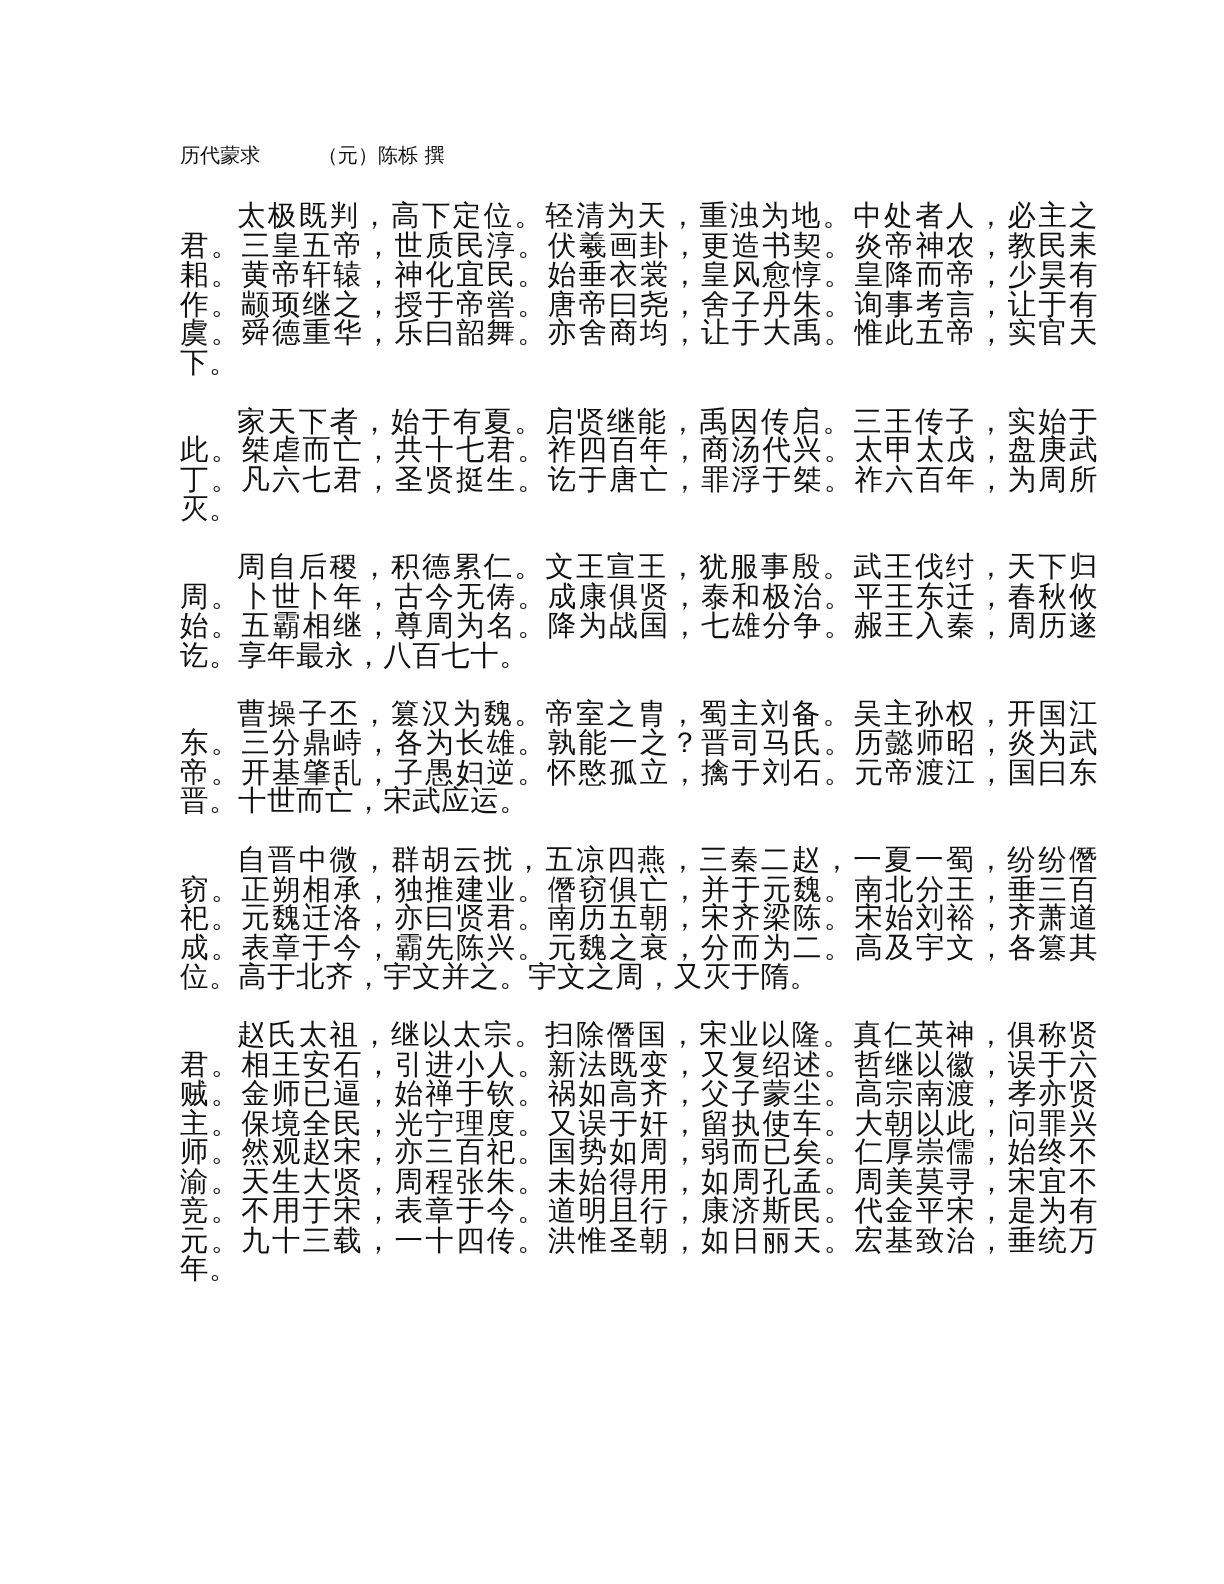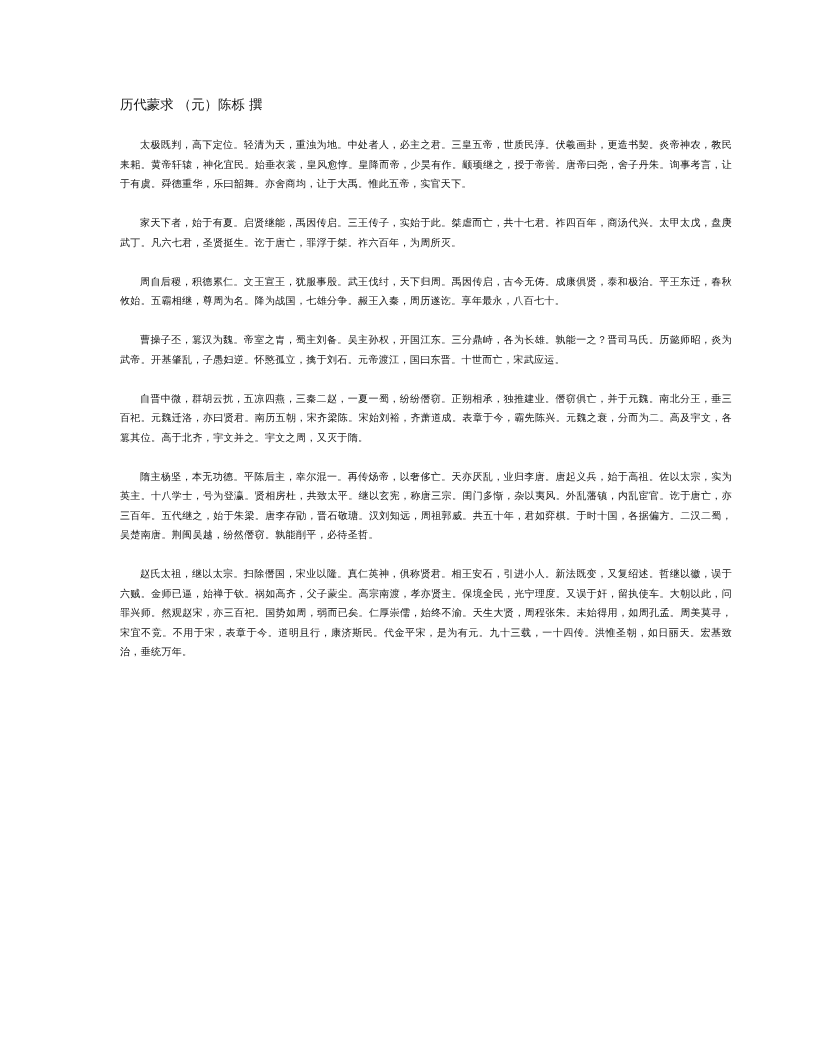--- a/index.html
+++ b/index.html
@@ -18,39 +18,38 @@
       width: 612px;
     }
     .title-line {
       font-size: 13.4px;
       line-height: 18px;
       height: 18px;
       white-space: nowrap;
       margin-bottom: 21px;
     }
     .title-line .book { display: inline-block; }
-    .title-line .author { display: inline-block; }
+    .title-line .author { display: inline-block; margin-left: 34px; }
     .para {
-      font-size: 10px;
+      font-size: 19px;
       line-height: 19.5px;
       text-indent: 2em;
       text-align: justify;
       margin: 0 0 19.5px 0;
       letter-spacing: 0.35px;
     }
   </style>
 </head>
 <body>
 
 <div class="page">
   <div class="title-line">
     <span class="book">历代蒙求</span>
     <span class="author">（元）陈栎 撰</span>
   </div>
 
   <p class="para">太极既判，高下定位。轻清为天，重浊为地。中处者人，必主之君。三皇五帝，世质民淳。伏羲画卦，更造书契。炎帝神农，教民耒耜。黄帝轩辕，神化宜民。始垂衣裳，皇风愈惇。皇降而帝，少昊有作。颛顼继之，授于帝喾。唐帝曰尧，舍子丹朱。询事考言，让于有虞。舜德重华，乐曰韶舞。亦舍商均，让于大禹。惟此五帝，实官天下。</p>
   <p class="para">家天下者，始于有夏。启贤继能，禹因传启。三王传子，实始于此。桀虐而亡，共十七君。祚四百年，商汤代兴。太甲太戊，盘庚武丁。凡六七君，圣贤挺生。讫于唐亡，罪浮于桀。祚六百年，为周所灭。</p>
-  <p class="para">周自后稷，积德累仁。文王宣王，犹服事殷。武王伐纣，天下归周。禹因传启，古今无俦。成康俱贤，泰和极治。平王东迁，春秋攸始。五霸相继，尊周为名。降为战国，七雄分争。赧王入秦，周历遂讫。享年最永，八百七十。</p>
+  <p class="para">周自后稷，积德累仁。文王宣王，犹服事殷。武王伐纣，天下归周。卜世卜年，古今无俦。成康俱贤，泰和极治。平王东迁，春秋攸始。五霸相继，尊周为名。降为战国，七雄分争。赧王入秦，周历遂讫。享年最永，八百七十。</p>
   <p class="para">曹操子丕，篡汉为魏。帝室之胄，蜀主刘备。吴主孙权，开国江东。三分鼎峙，各为长雄。孰能一之？晋司马氏。历懿师昭，炎为武帝。开基肇乱，子愚妇逆。怀愍孤立，擒于刘石。元帝渡江，国曰东晋。十世而亡，宋武应运。</p>
   <p class="para">自晋中微，群胡云扰，五凉四燕，三秦二赵，一夏一蜀，纷纷僭窃。正朔相承，独推建业。僭窃俱亡，并于元魏。南北分王，垂三百祀。元魏迁洛，亦曰贤君。南历五朝，宋齐梁陈。宋始刘裕，齐萧道成。表章于今，霸先陈兴。元魏之衰，分而为二。高及宇文，各篡其位。高于北齐，宇文并之。宇文之周，又灭于隋。</p>
-  <p class="para">隋主杨坚，本无功德。平陈后主，幸尔混一。再传炀帝，以奢侈亡。天亦厌乱，业归李唐。唐起义兵，始于高祖。佐以太宗，实为英主。十八学士，号为登瀛。贤相房杜，共致太平。继以玄宪，称唐三宗。闺门多惭，杂以夷风。外乱藩镇，内乱宦官。讫于唐亡，亦三百年。五代继之，始于朱梁。唐李存勖，晋石敬瑭。汉刘知远，周祖郭威。共五十年，君如弈棋。于时十国，各据偏方。二汉二蜀，吴楚南唐。荆闽吴越，纷然僭窃。孰能削平，必待圣哲。</p>
   <p class="para">赵氏太祖，继以太宗。扫除僭国，宋业以隆。真仁英神，俱称贤君。相王安石，引进小人。新法既变，又复绍述。哲继以徽，误于六贼。金师已逼，始禅于钦。祸如高齐，父子蒙尘。高宗南渡，孝亦贤主。保境全民，光宁理度。又误于奸，留执使车。大朝以此，问罪兴师。然观赵宋，亦三百祀。国势如周，弱而已矣。仁厚崇儒，始终不渝。天生大贤，周程张朱。未始得用，如周孔孟。周美莫寻，宋宜不竞。不用于宋，表章于今。道明且行，康济斯民。代金平宋，是为有元。九十三载，一十四传。洪惟圣朝，如日丽天。宏基致治，垂统万年。</p>
 </div>
 
 </body></html>

